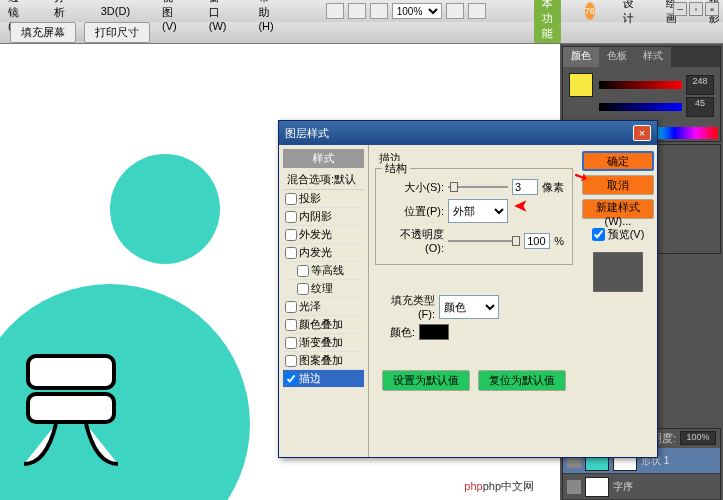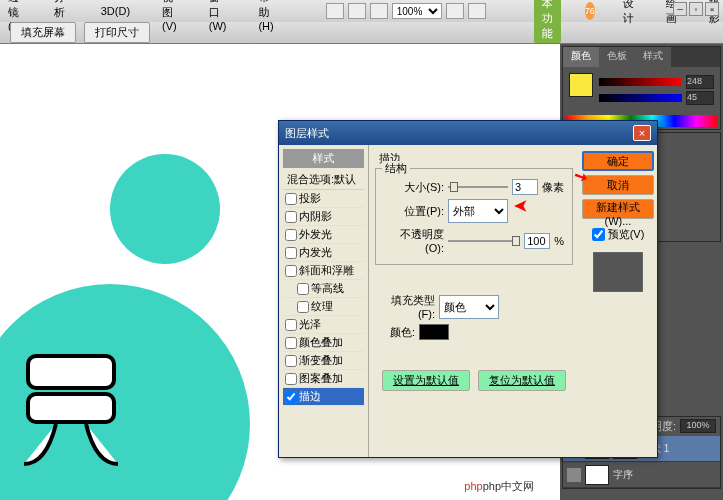--- a/index.html
+++ b/index.html
@@ -52,38 +52,38 @@
     .row-input { border: 1px solid #7f9db9; height: 16px; padding: 0 2px; font-size: 11px; }
     .row-select { border: 1px solid #7f9db9; height: 24px; font-size: 11px; background: #fff; }
     .row-unit { font-size: 11px; }
     .slider { flex: 1; height: 2px; background: #999; position: relative; }
     .slider-thumb { position: absolute; width: 8px; height: 10px; background: #ece9d8; border: 1px solid #666; top: -4px; }
     .color-swatch { width: 30px; height: 16px; background: #000; border: 1px solid #666; }
     .arrow-red { color: red; font-size: 16px; font-weight: bold; }
     .arrow1 { position: absolute; left: 190px; top: -12px; transform: rotate(-25deg); }
     .arrow2 { position: absolute; left: 130px; top: -2px; transform: rotate(180deg); }
     .bottom-btns { display: flex; justify-content: center; gap: 8px; margin-top: 30px; }
-    .dlg-btn-sm { border: 1px solid #aca899; background: #86efac; padding: 2px 10px; font-size: 11px; border-radius: 2px; text-decoration: underline; }
+    .dlg-btn-sm { border: 1px solid #aca899; background: #22c55e; padding: 2px 10px; font-size: 11px; border-radius: 2px; }
     
     .dlg-right { width: 78px; padding: 6px 4px; display: flex; flex-direction: column; gap: 4px; align-items: center; }
     .dlg-btn { width: 72px; height: 20px; border: 1px solid #aca899; background: #f97316; font-size: 11px; border-radius: 2px; }
     .dlg-btn.primary { border: 2px solid #316ac5; }
     .preview-check { display: flex; align-items: center; gap: 3px; font-size: 11px; margin-top: 4px; }
     .preview-box { width: 50px; height: 40px; border: 1px solid #666; background: #555; margin-top: 6px; }
     
     
     .panel-area { position: absolute; right: 0; top: 44px; width: 163px; height: 456px; background: #535353; }
     .panel { background: #535353; border: 1px solid #2a2a2a; margin: 2px; }
     .panel-tabs { display: flex; height: 20px; background: #3a3a3a; }
     .panel-tab { padding: 2px 8px; font-size: 10px; color: #ccc; background: #535353; }
     .panel-tab.active { background: #6a6a6a; color: #fff; }
     .panel-body { padding: 6px; min-height: 40px; }
     .color-row { display: flex; align-items: center; gap: 4px; margin: 2px 0; }
     .color-slider { flex: 1; height: 8px; background: linear-gradient(to right, #000, #f00); }
-    .color-val { width: 28px; height: 14px; border: 1px solid #222; background: #333; color: #ccc; font-size: 9px; }
+    .color-val { width: 28px; height: 20px; border: 1px solid #222; background: #333; color: #ccc; font-size: 9px; text-align: center; }
     .color-squares { display: flex; gap: 2px; }
     .csq { width: 24px; height: 24px; border: 1px solid #222; }
     .rainbow { height: 12px; background: linear-gradient(to right, red, orange, yellow, green, cyan, blue, magenta, red); margin: 2px; }
     .layers-body { background: #535353; }
     .layer-row { display: flex; align-items: center; height: 26px; border-bottom: 1px solid #3a3a3a; gap: 4px; padding: 0 4px; }
     .layer-eye { width: 14px; height: 14px; background: #888; }
     .layer-thumb { width: 24px; height: 20px; border: 1px solid #222; }
     .layer-thumb.teal { background: #3ed4c2; }
     .layer-thumb.mask { background: #fff; }
     .layer-name { color: #ddd; font-size: 10px; }
@@ -224,24 +224,20 @@
           <span>内阴影</span>
         </div>
       <div class="dlg-left-item">
           <input type="checkbox" style="">
           <span>外发光</span>
         </div>
       <div class="dlg-left-item">
           <input type="checkbox" style="">
           <span>内发光</span>
         </div>
-      <div class="dlg-left-item">
-          <input type="checkbox" style="">
-          <span>斜面和浮雕</span>
-        </div>
       <div class="dlg-left-item indent">
           <input type="checkbox" style="">
           <span>等高线</span>
         </div>
       <div class="dlg-left-item indent">
           <input type="checkbox" style="">
           <span>纹理</span>
         </div>
       <div class="dlg-left-item">
           <input type="checkbox" style="">

